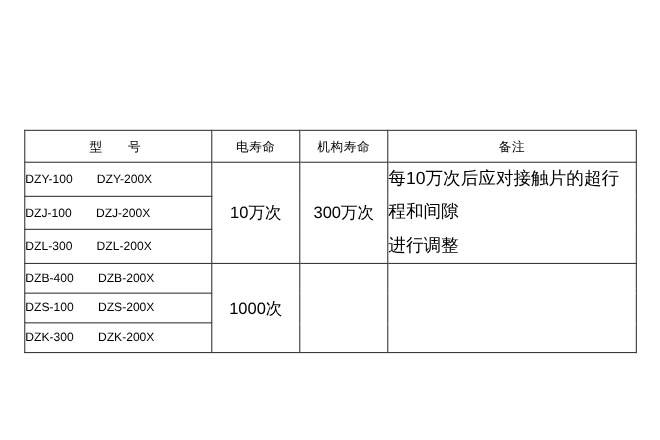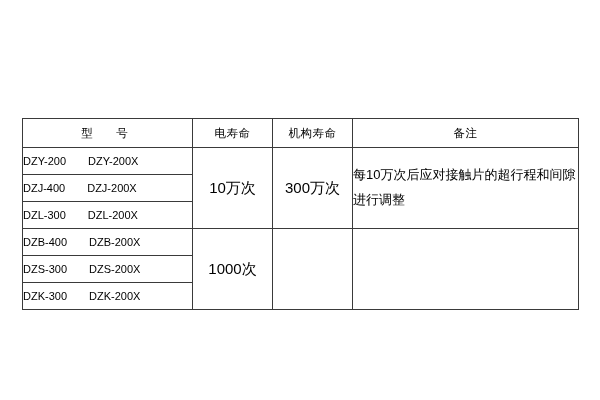--- a/index.html
+++ b/index.html
@@ -60,21 +60,21 @@
   .model-cell .m2 {
     display: inline-block;
     margin-left: 22px;
   }
   .center {
     text-align: center;
     font-size: 15px;
   }
   .remark-cell {
     padding: 6px 10px 6px 12px;
-    font-size: 13px;
+    font-size: 16px;
     line-height: 1.9;
     vertical-align: top;
   }
   .remark-cell .line {
     display: block;
   }
   .blank {
     background: #ffffff;
   }
 </style>
@@ -95,54 +95,54 @@
         <th class="hdr hdr-model">型　号</th>
         <th class="hdr">电寿命</th>
         <th class="hdr">机构寿命</th>
         <th class="hdr">备注</th>
       </tr>
     </thead>
     <tbody>
 
       <tr>
         <td class="row-cell model-cell">
-          <span>DZY-200</span><span class="m2">DZY-200X</span>
+          <span>DZY-100</span><span class="m2">DZY-200X</span>
         </td>
         <td class="row-cell center" rowspan="3">10万次</td>
         <td class="row-cell center" rowspan="3">300万次</td>
         <td class="row-cell remark-cell" rowspan="3">
           <span class="line">每10万次后应对接触片的超行程和间隙</span>
           <span class="line">进行调整</span>
         </td>
       </tr>
 
       <tr>
         <td class="row-cell model-cell">
-          <span>DZJ-400</span><span class="m2">DZJ-200X</span>
+          <span>DZJ-100</span><span class="m2">DZJ-200X</span>
         </td>
       </tr>
 
       <tr>
         <td class="row-cell model-cell">
           <span>DZL-300</span><span class="m2">DZL-200X</span>
         </td>
       </tr>
 
       <tr>
         <td class="row-cell model-cell">
           <span>DZB-400</span><span class="m2">DZB-200X</span>
         </td>
         <td class="row-cell center" rowspan="3">1000次</td>
         <td class="row-cell center blank" rowspan="3"></td>
         <td class="row-cell remark-cell blank" rowspan="3"></td>
       </tr>
 
       <tr>
         <td class="row-cell model-cell">
-          <span>DZS-300</span><span class="m2">DZS-200X</span>
+          <span>DZS-100</span><span class="m2">DZS-200X</span>
         </td>
       </tr>
 
       <tr>
         <td class="row-cell model-cell">
           <span>DZK-300</span><span class="m2">DZK-200X</span>
         </td>
       </tr>
 
     </tbody>

